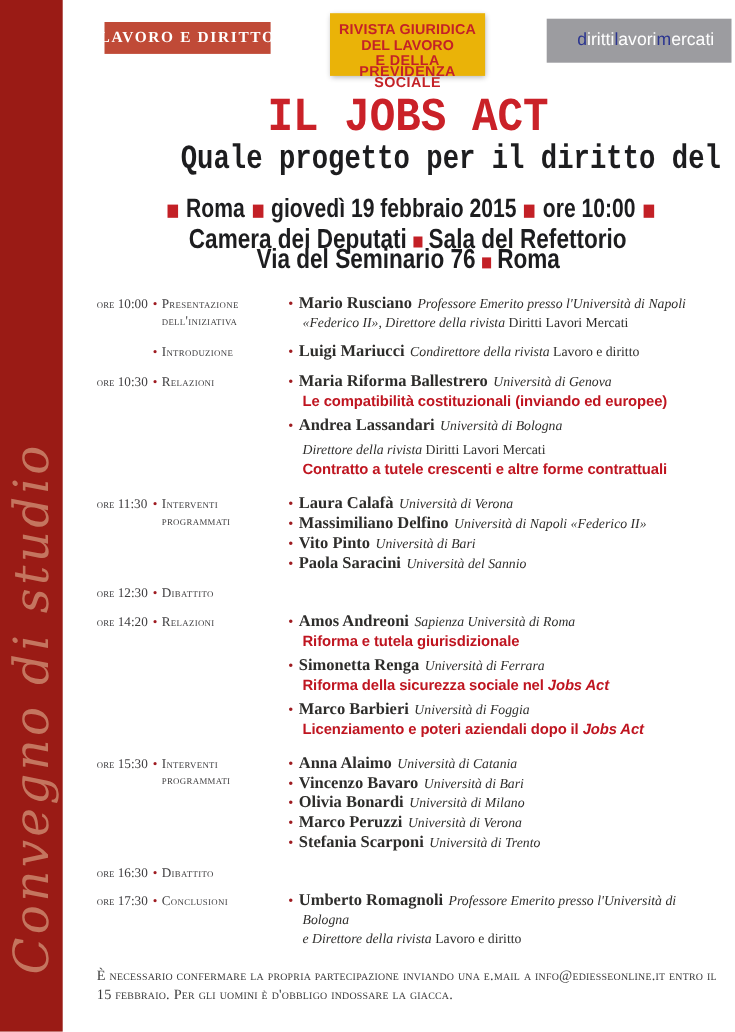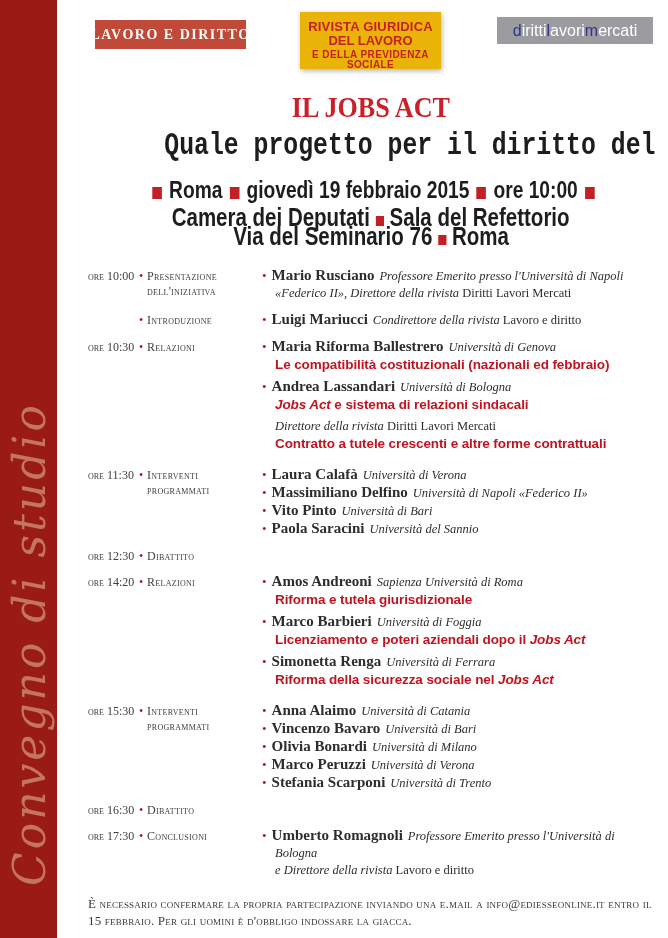--- a/index.html
+++ b/index.html
@@ -20,33 +20,33 @@
     color:#fff;font-family:"Liberation Serif",serif;font-weight:bold;font-size:14px;
     letter-spacing:1.5px;display:flex;align-items:center;justify-content:center;white-space:nowrap;
   }
   .logo2{
     position:absolute;left:300px;top:12px;width:141px;height:57px;background:#eab308;
     box-shadow:1px 2px 5px rgba(0,0,0,.3);text-align:center;color:#c42127;
     font-family:"Liberation Sans",sans-serif;font-weight:bold;
   }
   .logo2 .r1{font-size:13px;line-height:14px;padding-top:8px;letter-spacing:.2px;}
   .logo2 .r2{font-size:13px;line-height:14px;}
-  .logo2 .r3{font-size:10px;line-height:10px;letter-spacing:.4px;margin-top:2px;}
+  .logo2 .r3{font-size:13px;line-height:10px;letter-spacing:.4px;margin-top:2px;}
   .logo3{
-    position:absolute;left:497px;top:17px;width:156px;height:27px;background:#9c9ca0;
+    position:absolute;left:497px;top:17px;width:156px;height:40px;background:#9c9ca0;
     color:#fff;font-family:"Liberation Sans",sans-serif;font-size:16px;
-    display:flex;align-items:center;justify-content:center;gap:9px;white-space:nowrap;
+    display:flex;align-items:center;justify-content:center;gap:9px;white-space:nowrap;padding-left:12px;
   }
   .dlm-initial{color:#2b3590;}
   
   .main{position:absolute;left:88px;top:86px;width:566px;}
   .center{text-align:center;}
   .cond{display:inline-block;white-space:nowrap;}
-  .title{color:#ca2128;font-family:Liberation Serif, serif;font-weight:bold;
-    font-size:29px;line-height:42px;}
+  .title{color:#ca2128;font-family:Liberation Mono, monospace;font-weight:bold;
+    font-size:43px;line-height:42px;}
   .title .cond{transform:scaleX(.9);}
   .subtitle{color:#1d1d1f;font-family:Liberation Mono, monospace;font-weight:bold;
     font-size:31px;line-height:32px;margin-top:2px;}
   .subtitle .cond{transform:scaleX(.8);}
   .dateline{margin-top:16px;font-family:"Liberation Sans",sans-serif;font-weight:bold;
     font-size:24px;line-height:24px;color:#1d1d1f;}
   .dateline .cond{transform:scaleX(.8);}
   .venue{font-family:"Liberation Sans",sans-serif;font-weight:bold;font-size:25px;
     line-height:19px;color:#1d1d1f;}
   .venue .cond{transform:scaleX(.82);}
@@ -140,25 +140,24 @@
       </div>
       <div class="prow">
         <div class="meta">
           <span class="mtime">ore 10:30</span>
           <span class="mdot">•</span>
           <span class="mlabel">Relazioni</span>
         </div>
         <div class="pitems">
           <div class="item gap">
             <div class="line l1"><span class="sbullet">•</span><span class="name">Maria Riforma Ballestrero</span><span class="aff"><span class="it">Università di Genova</span></span></div>
-            <div class="talk"><span>Le compatibilità costituzionali (nazionali ed febbraio)</span></div>
+            <div class="talk"><span>Le compatibilità costituzionali (inviando ed europee)</span></div>
           </div>
           <div class="item gap">
             <div class="line l1"><span class="sbullet">•</span><span class="name">Andrea Lassandari</span><span class="aff"><span class="it">Università di Bologna</span></span></div>
-            <div class="talk"><span class="it">Jobs Act</span><span> e sistema di relazioni sindacali</span></div>
           </div>
           <div class="item gap">
             <div class="line subline"><span class="it">Direttore della rivista </span><span>Diritti Lavori Mercati</span></div>
             <div class="talk"><span>Contratto a tutele crescenti e altre forme contrattuali</span></div>
           </div>
         </div>
       </div>
       <div class="prow">
         <div class="meta">
           <span class="mtime">ore 11:30</span>
@@ -193,27 +192,27 @@
           <span class="mtime">ore 14:20</span>
           <span class="mdot">•</span>
           <span class="mlabel">Relazioni</span>
         </div>
         <div class="pitems">
           <div class="item gap">
             <div class="line l1"><span class="sbullet">•</span><span class="name">Amos Andreoni</span><span class="aff"><span class="it">Sapienza Università di Roma</span></span></div>
             <div class="talk"><span>Riforma e tutela giurisdizionale</span></div>
           </div>
           <div class="item gap">
+            <div class="line l1"><span class="sbullet">•</span><span class="name">Simonetta Renga</span><span class="aff"><span class="it">Università di Ferrara</span></span></div>
+            <div class="talk"><span>Riforma della sicurezza sociale nel </span><span class="it">Jobs Act</span></div>
+          </div>
+          <div class="item gap">
             <div class="line l1"><span class="sbullet">•</span><span class="name">Marco Barbieri</span><span class="aff"><span class="it">Università di Foggia</span></span></div>
             <div class="talk"><span>Licenziamento e poteri aziendali dopo il </span><span class="it">Jobs Act</span></div>
           </div>
-          <div class="item gap">
-            <div class="line l1"><span class="sbullet">•</span><span class="name">Simonetta Renga</span><span class="aff"><span class="it">Università di Ferrara</span></span></div>
-            <div class="talk"><span>Riforma della sicurezza sociale nel </span><span class="it">Jobs Act</span></div>
-          </div>
         </div>
       </div>
       <div class="prow">
         <div class="meta">
           <span class="mtime">ore 15:30</span>
           <span class="mdot">•</span>
           <span class="mlabel">Interventi programmati</span>
         </div>
         <div class="pitems">
           <div class="item">

